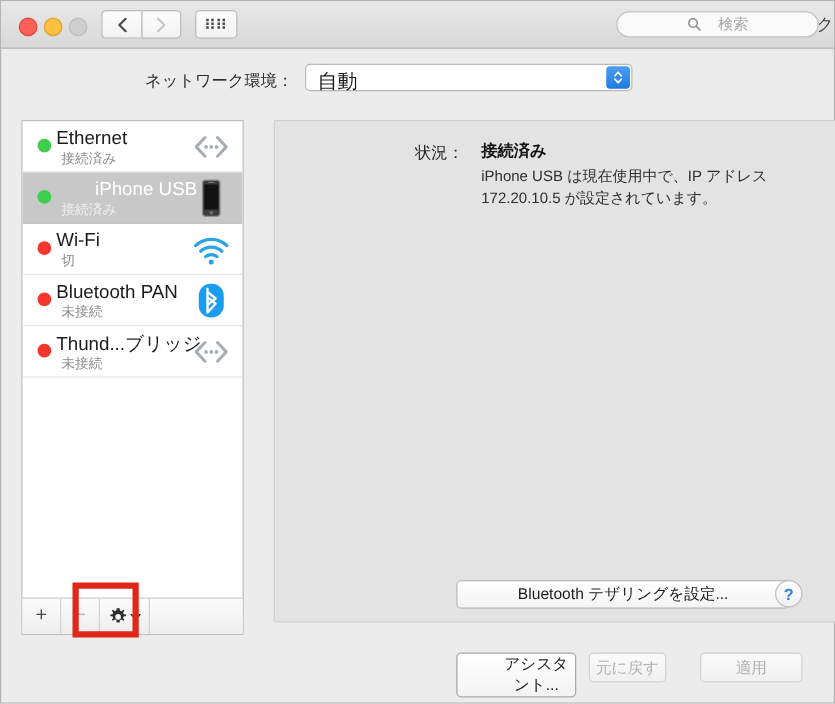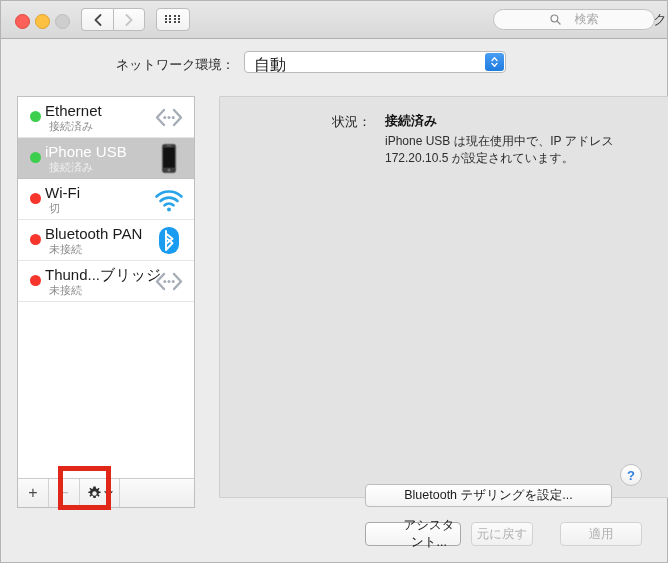--- a/index.html
+++ b/index.html
@@ -186,21 +186,21 @@
     white-space: nowrap;
     text-align: center;
   }
   .svc-status {
     position: absolute;
     left: 31px; top: 22px;
     font-size: 11px;
     color: #8c8c8c;
     white-space: nowrap;
   }
-  .svc-row.selected .svc-name { color: #ffffff; }
+  .svc-row.selected .svc-name { color: #ffffff; margin-left: 31px; }
   .svc-row.selected .svc-status { color: #f0f0f0; }
   .svc-icon {
     position: absolute;
     right: 8px; top: 4px;
     width: 34px; height: 33px;
   }
 
   
   #list-toolbar {
     position: absolute;
@@ -287,41 +287,41 @@
   }
   .push-btn.disabled {
     background: linear-gradient(to bottom, #fbfbfb, #f0f0f0);
     color: #b0b0b0;
     border-color: #d2d2d2;
   }
 
   #tether-btn {
     position: absolute;
     left: 364px; top: 463px;
-    width: 247px; height: 23px; margin-top: 20px;
+    width: 267px; height: 23px;
   }
   #help-btn {
     position: absolute;
     left: 619px; top: 463px;
     width: 22px; height: 22px;
     border-radius: 50%;
     background: linear-gradient(to bottom, #ffffff, #f0f0f0);
     border: 1px solid #c0c0c0;
     box-sizing: border-box;
     font-size: 13px;
     color: #2f7fe0;
     display: flex;
     align-items: center;
     justify-content: center;
     font-weight: bold;
   }
   #assistant-btn {
     position: absolute;
     left: 364px; top: 521px;
-    width: 96px; height: 24px;
+    width: 96px; height: 36px;
     border-color: #a9a9a9;
     padding-left: 32px;
   }
   #revert-btn {
     position: absolute;
     left: 470px; top: 521px;
     width: 62px; height: 24px;
   }
   #apply-btn {
     position: absolute;

